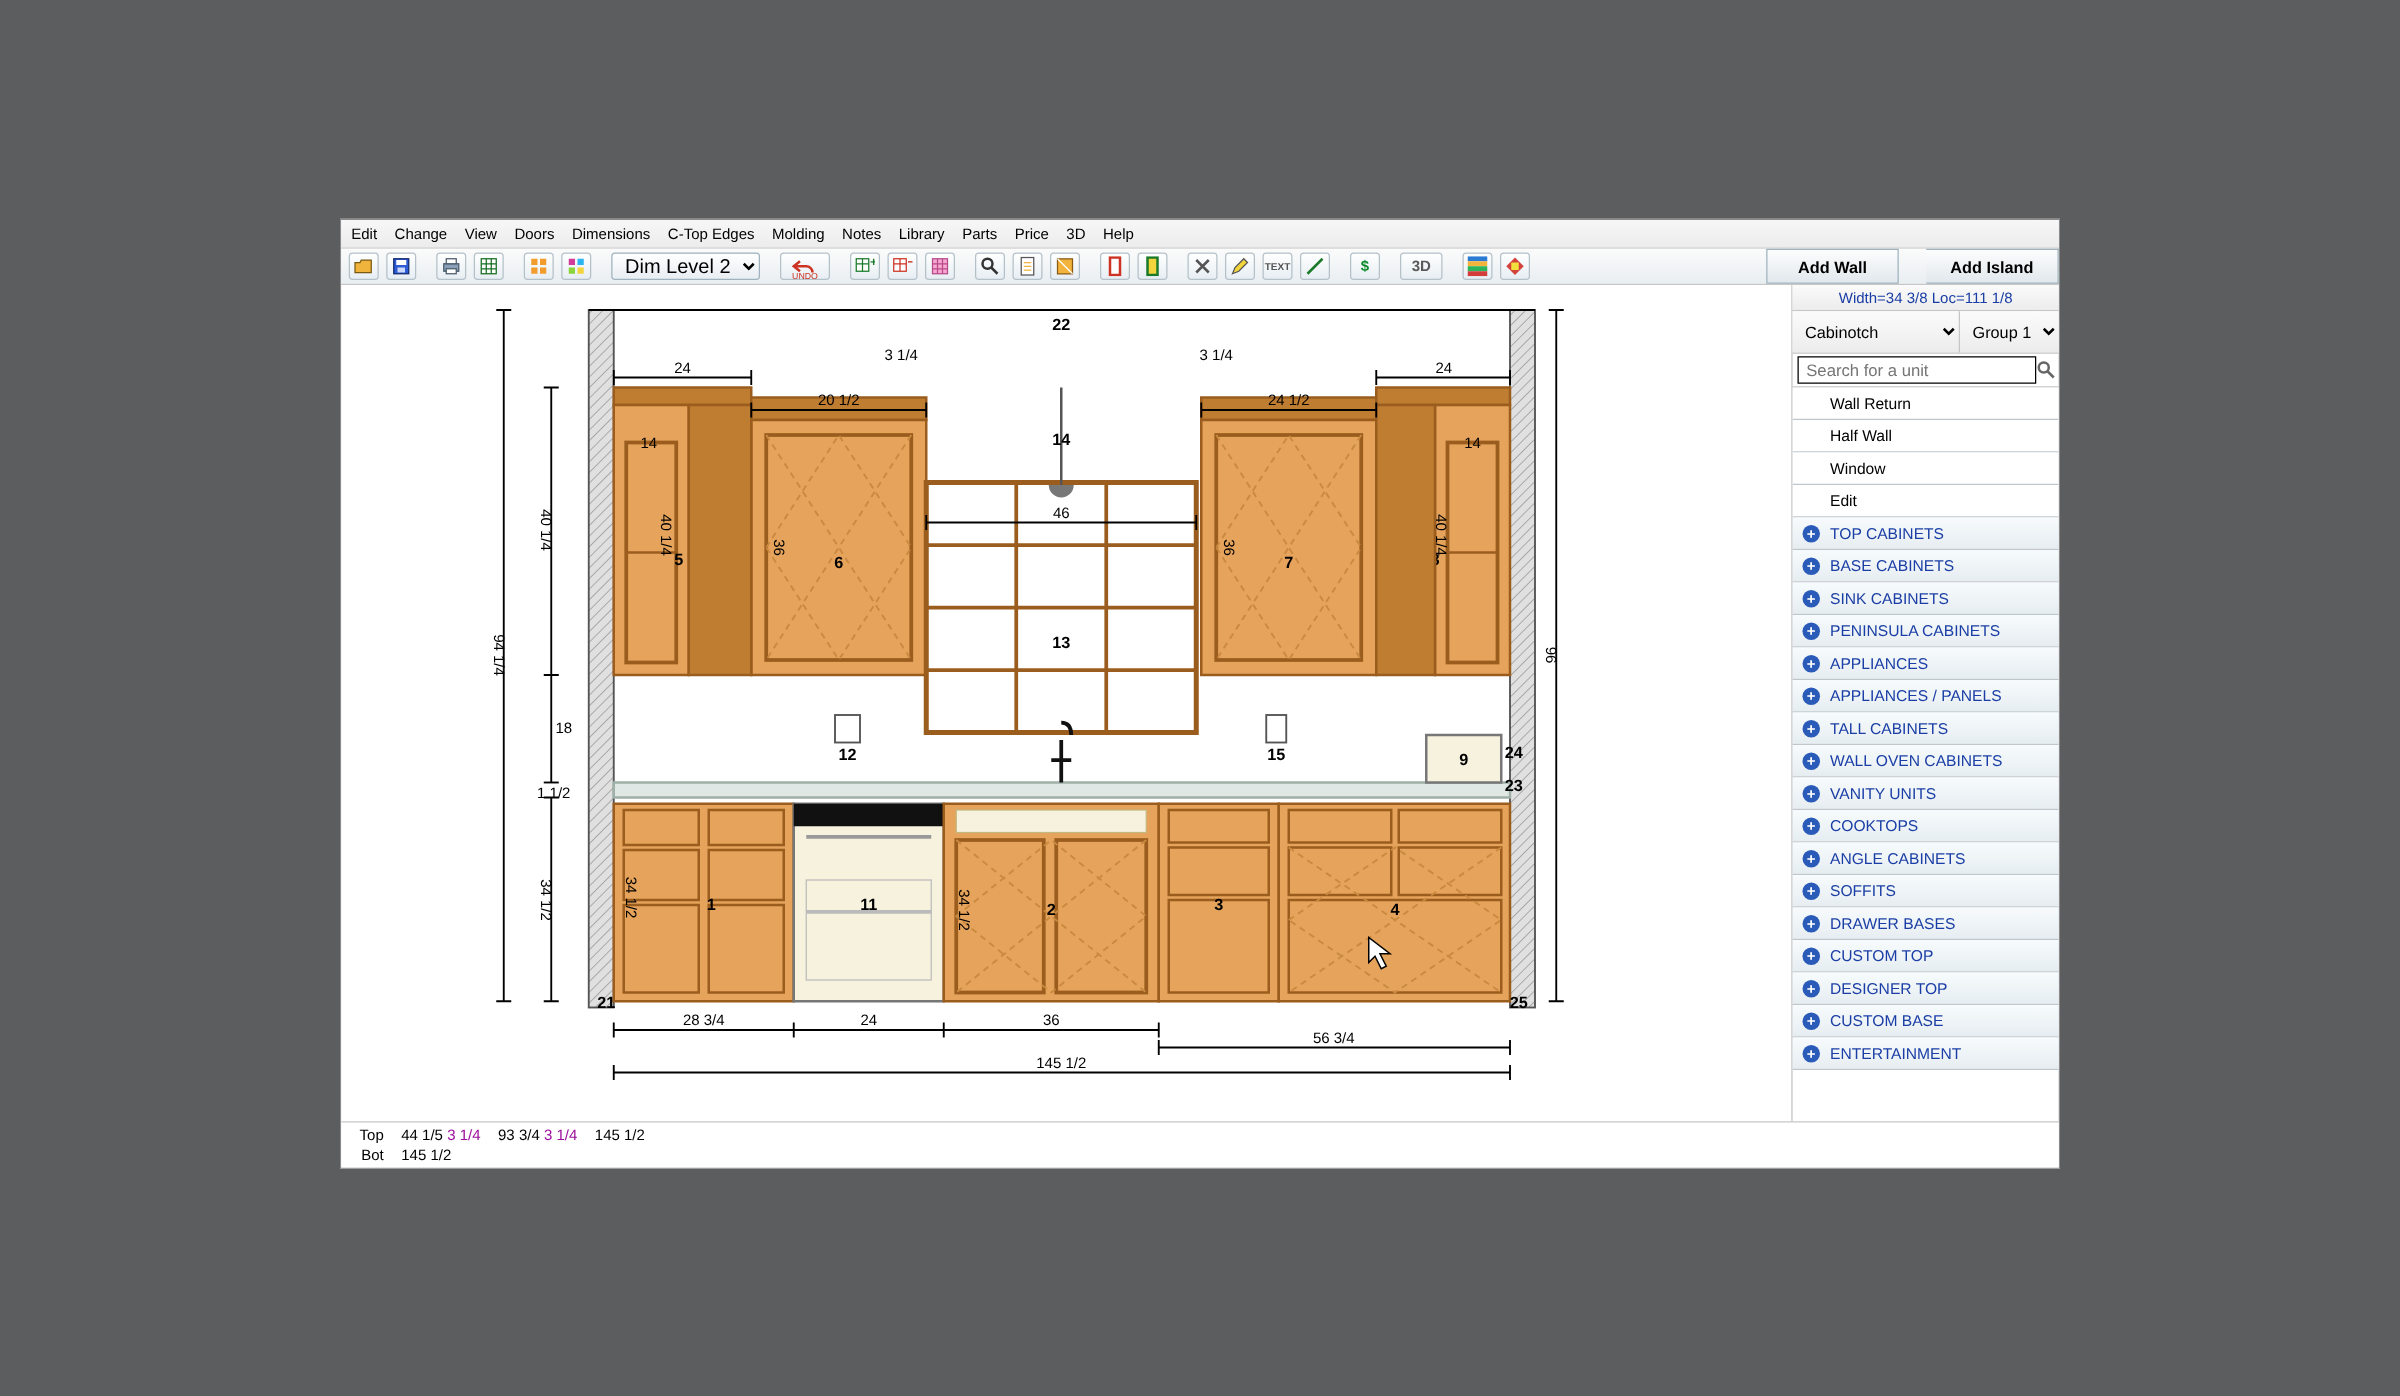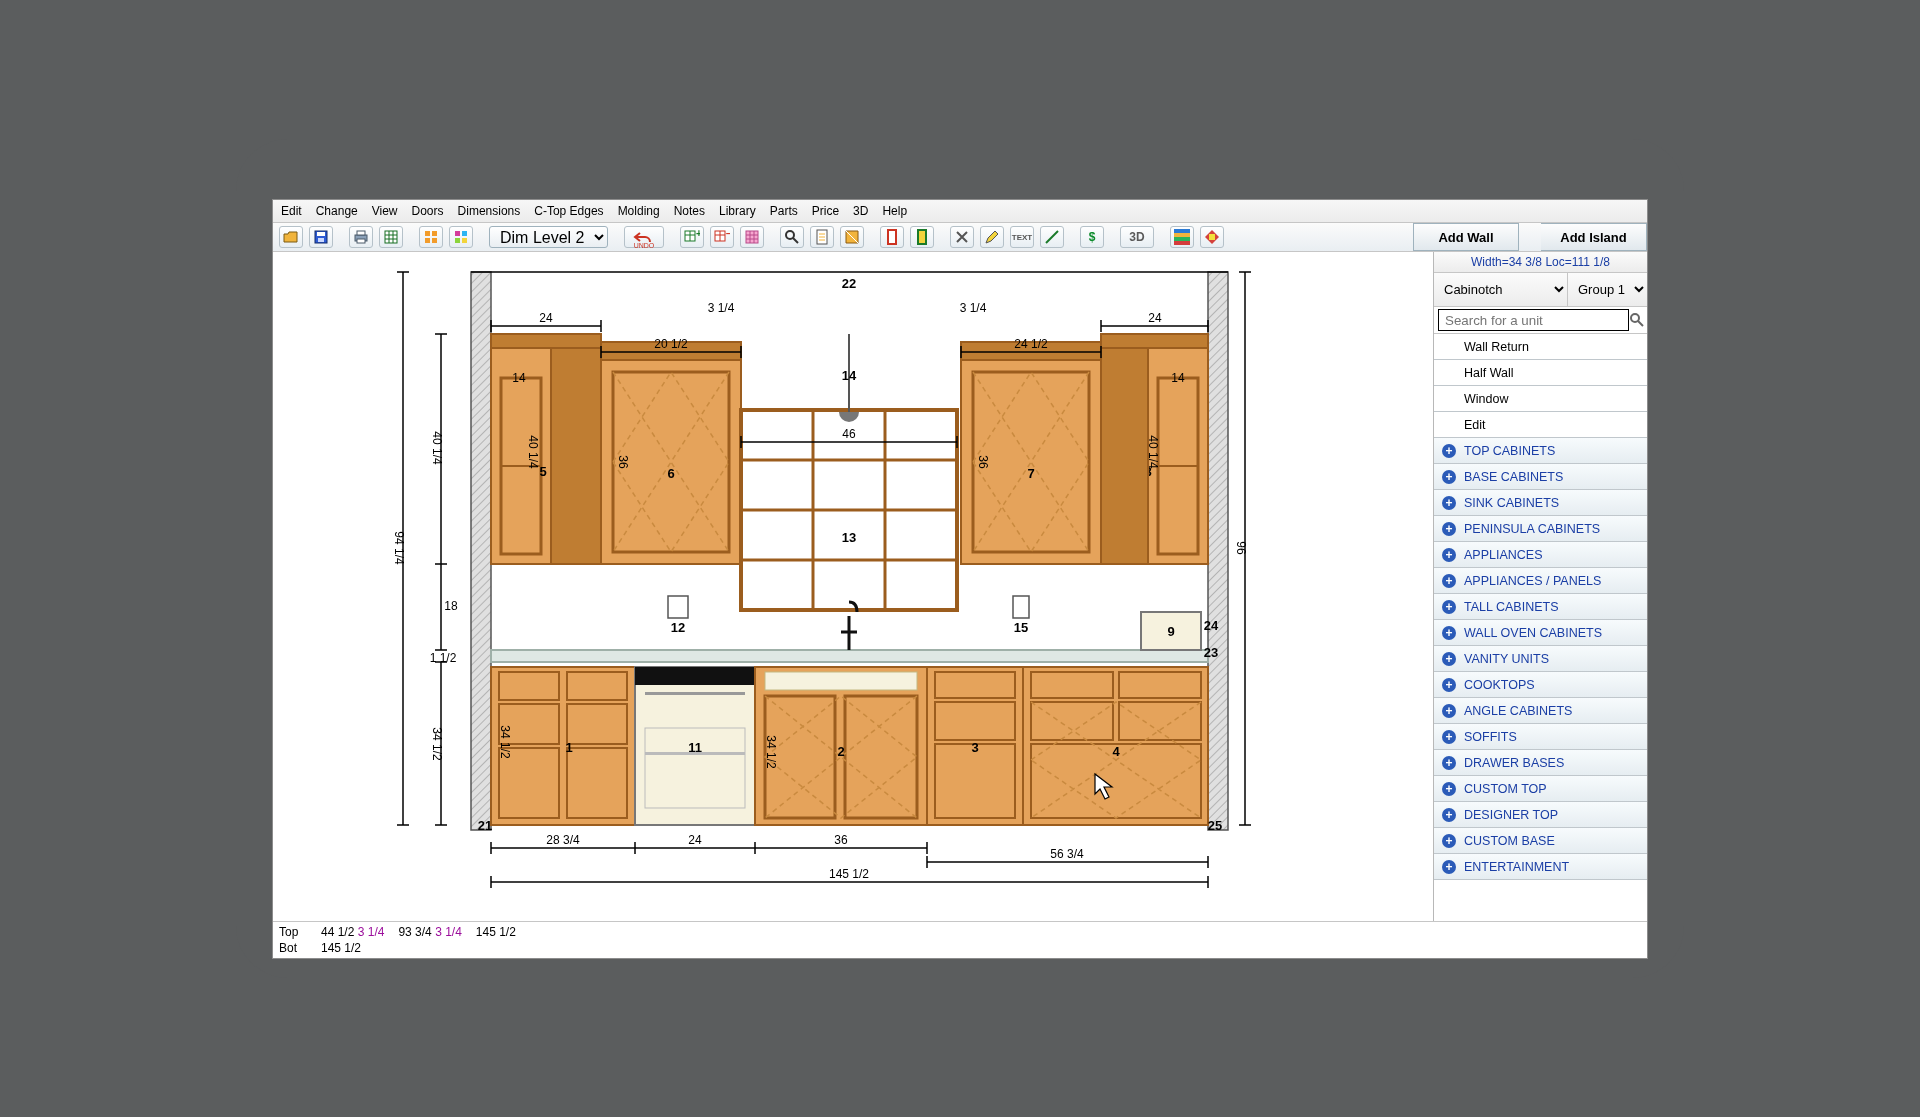--- a/index.html
+++ b/index.html
@@ -19,21 +19,20 @@
     border-radius: 52px;
     padding: 36px 36px 30px 36px;
   }
   .app {
     width: 100%;
     height: 760px;
     background: #fff;
     display: flex;
     flex-direction: column;
     border: 1px solid #8c8c8c;
-    margin-top: 24px;
   }
 
   
   .menubar {
     display: flex;
     gap: 14px;
     padding: 4px 8px;
     border-bottom: 1px solid #c6c6c6;
     background: linear-gradient(#f7f7f7,#ececec);
   }
@@ -187,20 +186,21 @@
 
   
   .footer {
     border-top:1px solid #c6c6c6;
     background:#fff;
     padding:3px 6px;
     font-size:12px;
     display:flex;
     flex-direction:column;
     gap:2px;
+    text-align:right;
   }
   .footer-row { display:flex; gap:14px; align-items:center;}
   .purple { color:#9b0e9b; }
   .f-label { display:inline-block; width:28px;}
 
   
   .cabfill { fill:#e5a35b; stroke:#9b5d1e; stroke-width:2;}
   .cabdark { fill:#bf7d32; stroke:#9b5d1e; stroke-width:2;}
   .diag { stroke:#c98a3f; stroke-width:1.5; stroke-dasharray:5 4; fill:none;}
   .frame { fill:none; stroke:#9b5d1e; stroke-width:3;}
@@ -676,21 +676,21 @@
               <span class="plus-circle">+</span>
               <span>ENTERTAINMENT</span>
             </div>
         </div>
       </div>
     </div>
 
     <div class="footer">
       <div class="footer-row">
         <span class="f-label">Top</span>
-        <span><span>44 1/2</span> <span class="purple">3 1/4</span></span>
+        <span><span>44 1/5</span> <span class="purple">3 1/4</span></span>
         <span><span>93 3/4</span> <span class="purple">3 1/4</span></span>
         <span>145 1/2</span>
       </div>
       <div class="footer-row">
         <span class="f-label">Bot</span>
         <span>145 1/2</span>
       </div>
     </div>
 
   </div>

